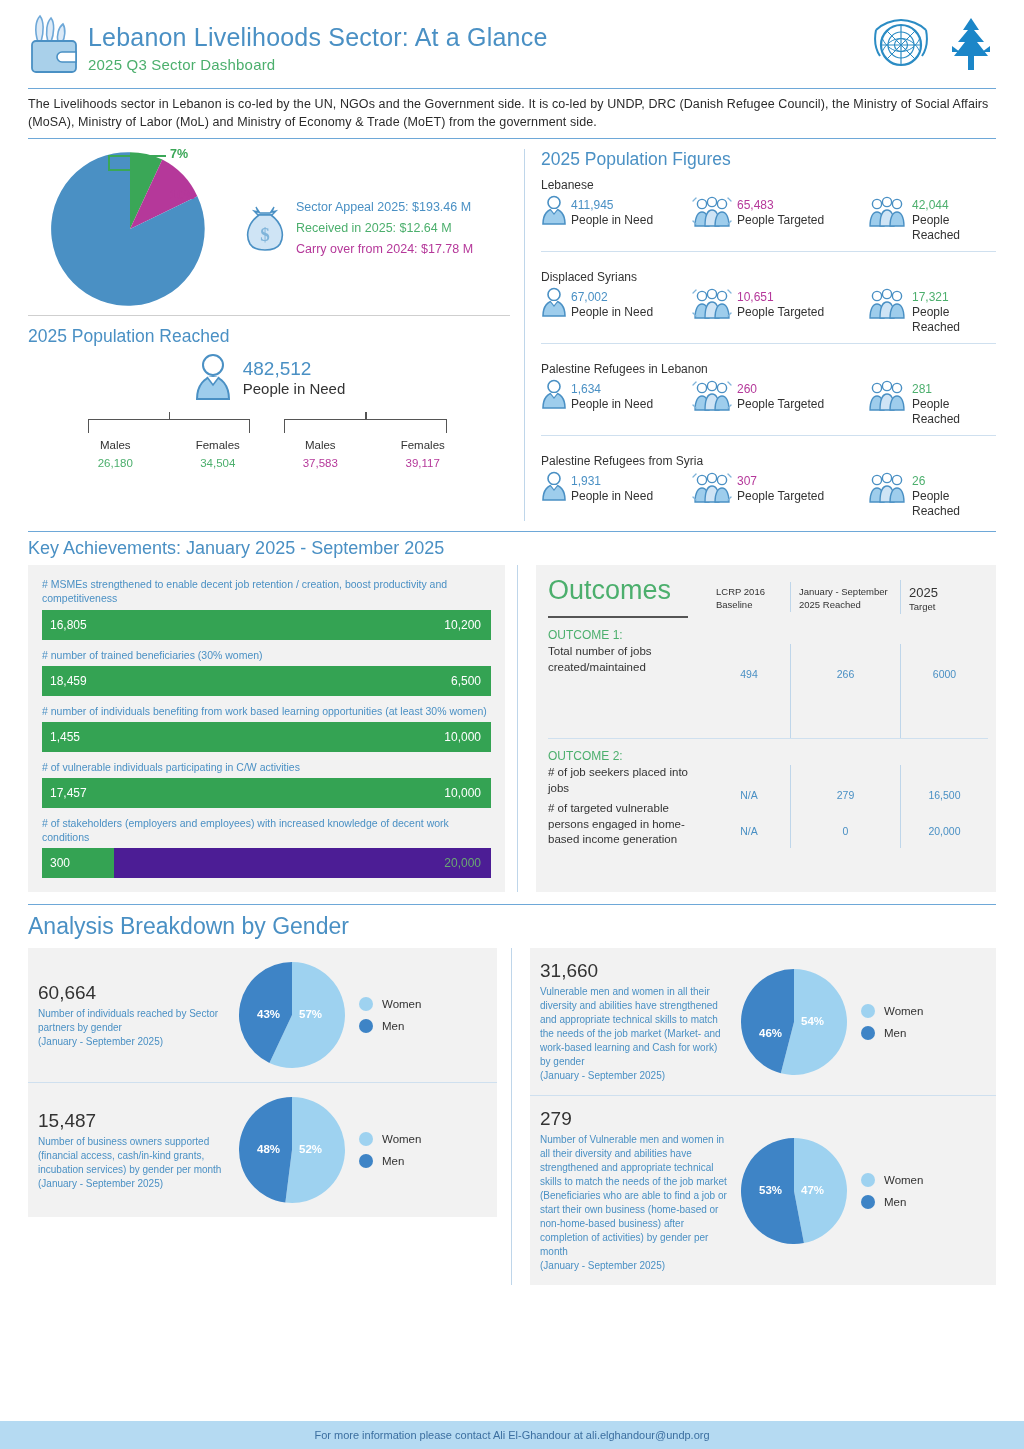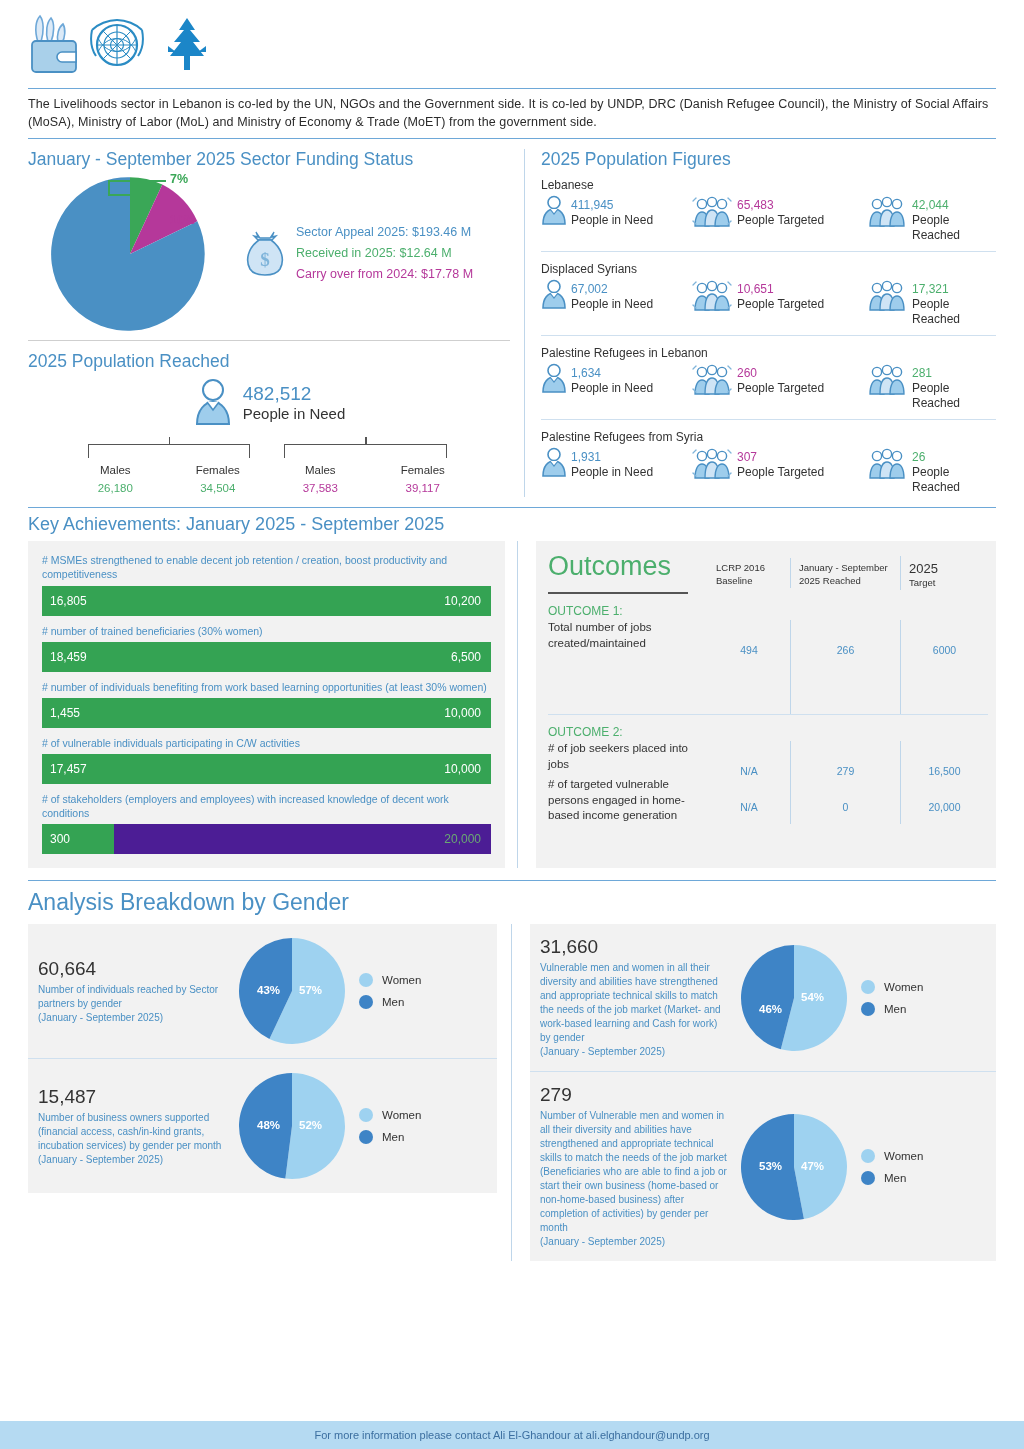--- a/index.html
+++ b/index.html
@@ -70,21 +70,21 @@
   .bracket { position:absolute; top:8px; height:14px; border:1.4px solid #555; border-top:1.4px solid #555; border-bottom:none; }
   .bracket i { position:absolute; left:50%; top:-8px; width:1.4px; height:8px; background:#555;}
   .gender-row { display:flex; margin:0 36px; }
   .g-cell { flex:1; text-align:center; font-size:11.5px; line-height:1.5; }
   .g-cell .g-lab { color:#333; }
   .g-cell .g-val.green { color:#4caf6d; }
   .g-cell .g-val.pink { color:#b5389a; }
 
   
   .pf-group { padding:4px 0 2px 0; }
-  .pf-group + .pf-group { border-top:1.5px solid #cfe0ef; margin-top:6px; padding-top:10px;}
+  .pf-group + .pf-group { border-top:1.5px solid #cfe0ef; margin-top:6px; padding-top:18px;}
   .pf-title { font-size:12px; color:#333; margin-bottom:3px;}
   .pf-row { display:flex; align-items:flex-start; }
   .pf-item { display:flex; align-items:flex-start; }
   .pf-item.need { width:150px; }
   .pf-item.target { width:175px; }
   .pf-item.reached { flex:1; }
   .pf-ico { flex:0 0 auto; margin-right:4px; }
   .pf-txt .pf-num { font-size:12px; line-height:1.25;}
   .pf-txt .pf-cap { font-size:12px; color:#333; line-height:1.25;}
   .n-blue { color:#4a90c4;margin-top:33px; }
@@ -167,20 +167,24 @@
     <div class="wallet-icon">
       <svg width="52" height="62" viewBox="0 0 52 62">
         <g fill="none" stroke="#6ea8d8" stroke-width="1.6">
           <path d="M10 28 C6 16 8 6 12 2 C16 7 16 18 13 28" fill="#dceaf7"></path>
           <path d="M20 28 C17 18 19 8 23 4 C27 9 26 20 23 28" fill="#dceaf7"></path>
           <path d="M30 29 C28 21 31 13 35 10 C38 15 37 24 34 29" fill="#dceaf7"></path>
         </g>
         <rect x="4" y="27" width="44" height="31" rx="4" fill="#a9d0ea" stroke="#4a90c4" stroke-width="1.8"></rect>
         <path d="M34 38 h14 v10 h-14 a5 5 0 0 1 0 -10 z" fill="#ffffff" stroke="#4a90c4" stroke-width="1.6"></path>
       </svg>
+    </div>
+    <div class="header-titles">
+      <div class="main-title">Lebanon Livelihoods Sector: At a Glance</div>
+      <div class="sub-title">2025 Q3 Sector Dashboard</div>
     </div>
     <div class="header-logos">
       <span>
         <svg width="58" height="58" viewBox="0 0 58 58">
           <circle cx="29" cy="29" r="20" fill="none" stroke="#2b8cc4" stroke-width="2.2"></circle>
           <circle cx="29" cy="29" r="13" fill="none" stroke="#2b8cc4" stroke-width="1.2"></circle>
           <circle cx="29" cy="29" r="6.5" fill="none" stroke="#2b8cc4" stroke-width="1.2"></circle>
           <line x1="9" y1="29" x2="49" y2="29" stroke="#2b8cc4" stroke-width="1.2"></line>
           <line x1="29" y1="9" x2="29" y2="49" stroke="#2b8cc4" stroke-width="1.2"></line>
           <line x1="15" y1="15" x2="43" y2="43" stroke="#2b8cc4" stroke-width="1"></line>
@@ -203,21 +207,20 @@
         </svg>
       </span>
     </div>
   </div>
 
   <div class="intro">The Livelihoods sector in Lebanon is co-led by the UN, NGOs and the Government side. It is co-led by UNDP, DRC (Danish Refugee Council), the Ministry of Social Affairs (MoSA), Ministry of Labor (MoL) and Ministry of Economy &amp; Trade (MoET) from the government side.</div>
 
   <div class="top-grid">
 
     <div class="top-left">
-      <div class="sec-title">January - September 2025 Sector Funding Status</div>
 
       <div class="funding-body">
         <div class="pie-funding">
           <svg width="160" height="160" viewBox="0 0 100 100">
 
             <path d="M50 50 L50 2 A48 48 0 0 1 50 98 A48 48 0 0 1 50 2 Z" fill="none"></path>
 
             <path d="M50 50 L50 2 A48 48 0 0 1 70.2 6.5 Z" fill="#3aa757"></path>
 
             <path d="M50 50 L70.2 6.5 A48 48 0 0 1 92.1 29.5 Z" fill="#b5389a"></path>

